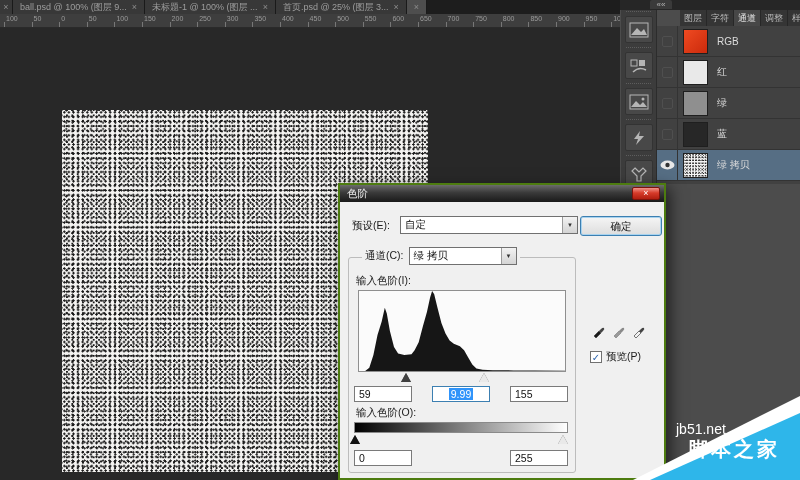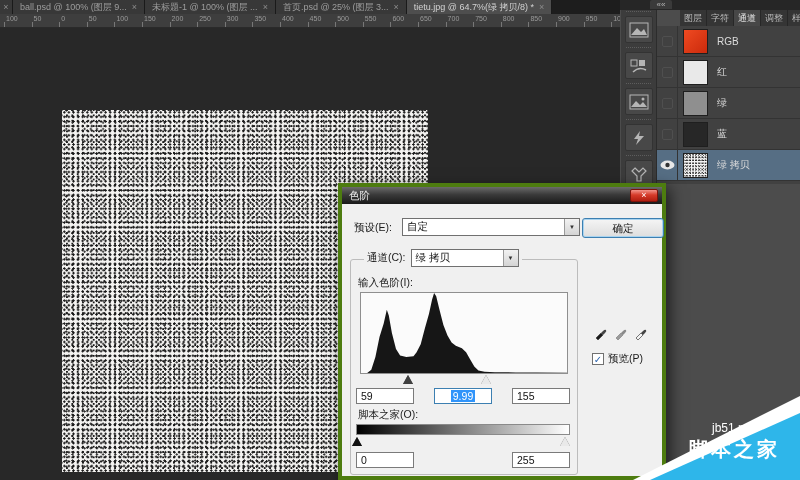--- a/index.html
+++ b/index.html
@@ -55,21 +55,21 @@
   .th-red-light{background:#e9e9e9}
   .th-green-gray{background:#8f8f8f}
   .th-blue-dark{background:#272727}
   .th-stipple{background-color:#f5f5f5;
     background-image:radial-gradient(circle,#111 .55px,rgba(0,0,0,0) .8px),
                      radial-gradient(circle,#111 .5px,rgba(0,0,0,0) .75px);
     background-size:2.6px 2.6px,3.1px 3.1px;background-position:0 0,1.3px 1.6px}
 
   
   #dialog{left:338px;top:183px;width:328px;height:297px;background:#f0f0f0;
-    border:4px solid #4d7c0f;box-shadow:4px 5px 14px rgba(0,0,0,.6)}
+    border:2px solid #4d7c0f;box-shadow:4px 5px 14px rgba(0,0,0,.6)}
   #dlg-title{height:17px;background:linear-gradient(180deg,#6b6b6b,#3a3a3a 45%,#191919);
     color:#ececec;font-size:10.5px;line-height:17px;padding-left:7px;position:relative}
   #dlg-close{position:absolute;right:4px;top:2px;width:28px;height:13px;
     background:linear-gradient(180deg,#f1948a,#d63b2a 45%,#b01e10);border:1px solid #7e120a;
     border-radius:2px;color:#fff;font-size:9px;line-height:11px;text-align:center;cursor:pointer}
   .dlabel{position:absolute;font-size:10.5px;color:#1b1b1b}
   .combo{position:absolute;background:#fff;border:1px solid #707070;height:18px;
     font-size:10.5px;color:#111;display:flex;align-items:center;cursor:pointer}
   .combo .cval{flex:1;padding-left:4px;white-space:nowrap;overflow:hidden}
   .combo .carrow{width:15px;height:100%;background:linear-gradient(180deg,#f2f2f2,#d4d4d4);
@@ -100,42 +100,41 @@
   #preview-row{position:absolute;left:250px;top:148px;display:flex;align-items:center;gap:4px;cursor:pointer}
   #preview-box{width:12px;height:12px;background:#fff;border:1px solid #707070;
     font-size:10px;line-height:11px;color:#2b63ad;text-align:center}
   .dropper{position:absolute;top:122px;cursor:pointer}
 
   
   #wm-white{left:633px;top:396px;width:167px;height:84px;background:#fff;
     clip-path:polygon(0 100%,100% 0,100% 100%)}
   #wm-cyan{left:650px;top:413px;width:150px;height:67px;background:#2eb6ea;
     clip-path:polygon(0 100%,100% 0,100% 100%)}
-  #wm-site{left:712px;top:421px;color:#fff;font-size:12px}
+  #wm-site{left:676px;top:421px;color:#fff;font-size:14px}
   #wm-name{left:688px;top:436px;color:#fff;font-size:20px;font-weight:bold;letter-spacing:3px}
 </style>
 </head>
 <body>
 
 <div id="tabbar" class="abs">
   <div id="tab-stub">×</div>
 <div class="doc-tab">
       <span>ball.psd @ 100% (图层 9...</span>
       <span class="tclose">×</span>
     </div>
     <div class="doc-tab">
       <span>未标题-1 @ 100% (图层 ...</span>
       <span class="tclose">×</span>
     </div>
     <div class="doc-tab">
       <span>首页.psd @ 25% (图层 3...</span>
       <span class="tclose">×</span>
     </div>
     <div class="doc-tab active">
-      <span>tietu.jpg @ 64.7%(绿 拷贝/8) *</span>
       <span class="tclose">×</span>
     </div>
   </div>
 
 <div id="ruler" class="abs">
     <span class="rlabel" style="left: 6px;">100</span>
     <span class="rtick" style="left: 4px;"></span>
     <span class="rlabel" style="left: 33.6px;">50</span>
     <span class="rtick" style="left: 31.6px;"></span>
     <span class="rlabel" style="left: 61.2px;">0</span>
@@ -343,21 +342,21 @@
         </svg>
     </div>
     <div id="in-track">
       <div class="tri" id="tri-black" style="left: 43.1255px; top: 1px;"></div>
       <div class="tri white" id="tri-white" style="left: 121.431px; top: 1px;"></div>
     </div>
     <div class="numfield" style="left:14px;top:184px">59</div>
     <div class="numfield selected" style="left:92px;top:184px"><span>9.99</span></div>
     <div class="numfield" style="left:170px;top:184px">155</div>
 
-    <div class="dlabel" style="left:16px;top:204px">脚本之家(O):</div>
+    <div class="dlabel" style="left:16px;top:204px">输入色阶(O):</div>
     <div id="out-grad"></div>
     <div class="tri" style="left:10px;top:233px;border-bottom-color:#111"></div>
     <div class="tri white" style="left:218px;top:233px"></div>
     <div class="numfield" style="left:14px;top:248px">0</div>
     <div class="numfield" style="left:170px;top:248px">255</div>
   </div>
 </div>
 
 <div id="wm-white" class="abs"></div>
 <div id="wm-cyan" class="abs"></div>

